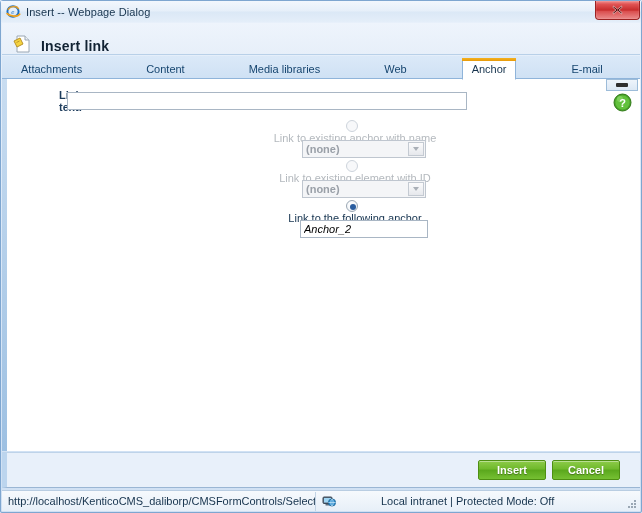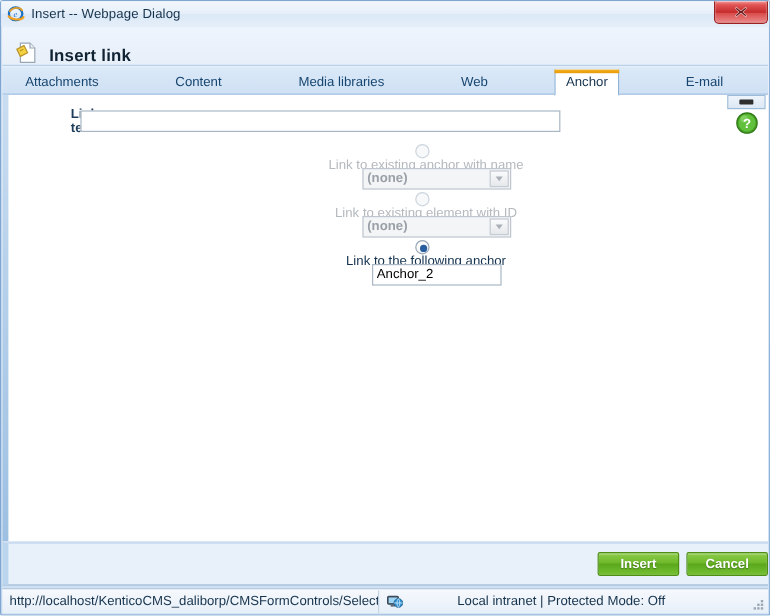--- a/index.html
+++ b/index.html
@@ -195,32 +195,32 @@
     background: linear-gradient(to bottom,#fbfbfc,#e6e8ec);
     border: 1px solid #c4cad2;
     display: flex; align-items: center; justify-content: center;
   }
   .ddl-arrow {
     width: 0; height: 0;
     border-left: 3.5px solid transparent;
     border-right: 3.5px solid transparent;
     border-top: 4px solid #a9afb7;
   }
-  #anchor-input { margin-left: 18px; width: 108px; }
+  #anchor-input { margin-left: 18px; width: 128px; font-style: italic; }
 
   
   #footer {
     position: absolute; left: 1px; top: 451px;
     width: 638px; height: 36px;
     background: #e8f0fa;
     border-top: 1px solid #bed3e9;
     border-bottom: 1px solid #9ab6d4;
     border-left: 5px solid #bcd5ee;
     display: flex; align-items: center; justify-content: flex-end;
-    padding-right: 0;
+    padding-right: 20px;
   }
   .btn {
     min-width: 68px; height: 20px;
     margin-left: 6px;
     border: 1px solid #4e8f13;
     border-radius: 2px;
     background: linear-gradient(to bottom, #8dcb4a 0%, #6fb92b 45%, #5aa71c 50%, #76c033 100%);
     color: #ffffff;
     font-size: 11px; font-weight: bold;
     display: flex; align-items: center; justify-content: center;

